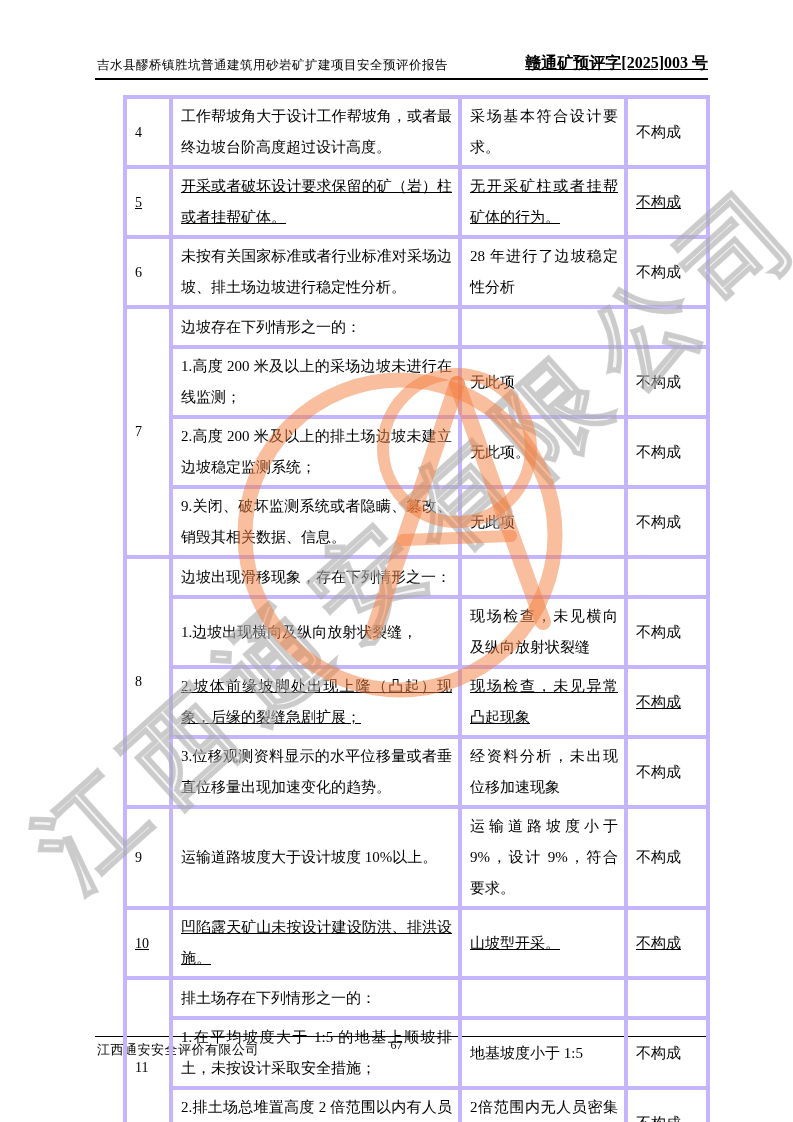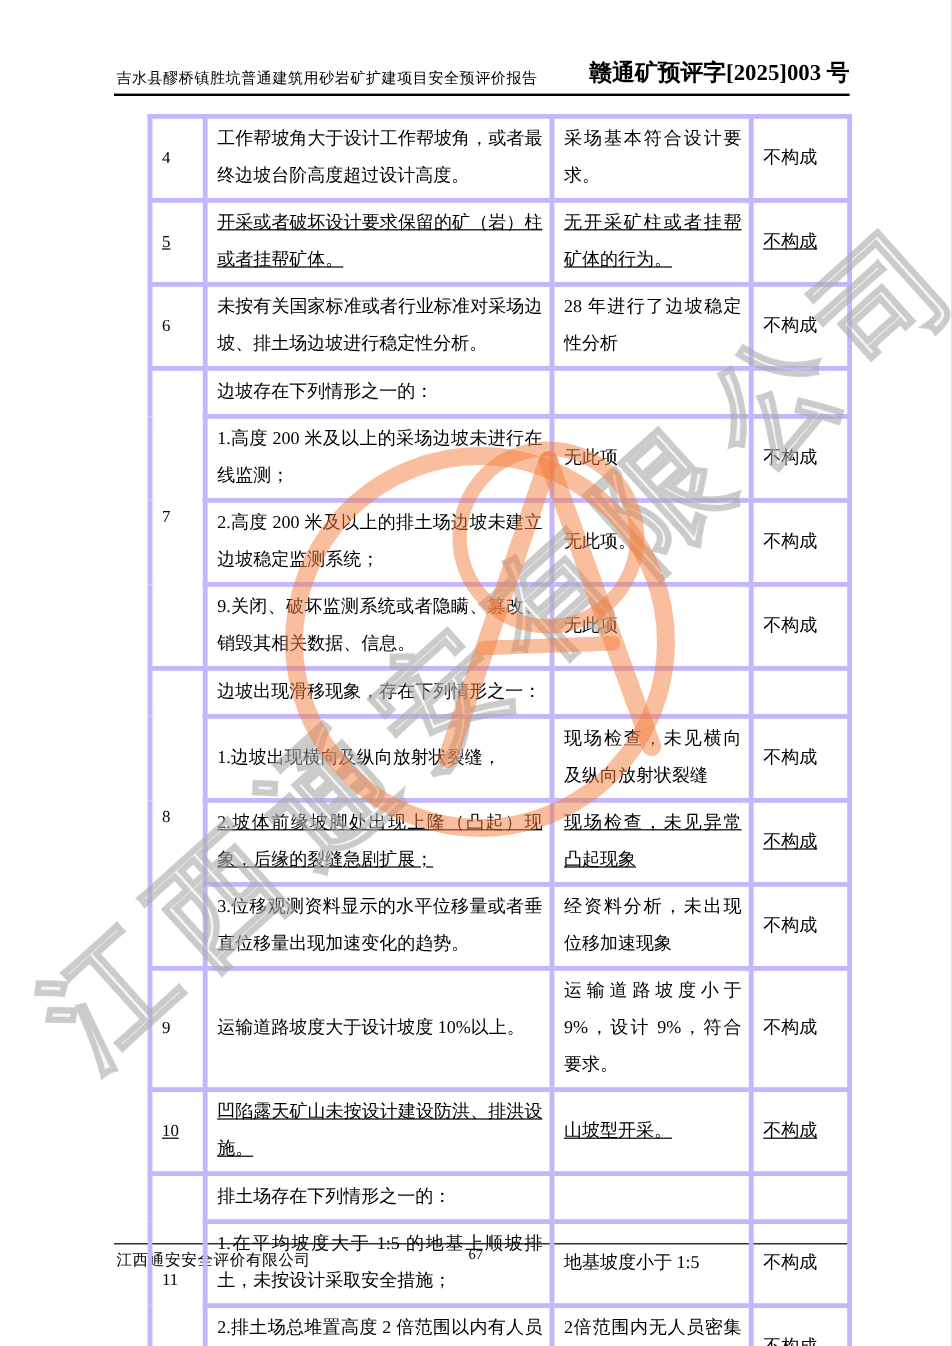--- a/index.html
+++ b/index.html
@@ -9,21 +9,21 @@
     width:793px;height:1122px;
     background:#ffffff;
     overflow:hidden;
     font-family:"Liberation Serif", serif;
     color:#000;
   }
   
   .hdr{position:absolute;left:97px;top:52px;width:611px;height:22px;
        display:flex;justify-content:space-between;align-items:flex-end;}
   .hdr-left{font-size:12.5px;letter-spacing:.5px;}
-  .hdr-right{font-size:19px;font-weight:bold;}
+  .hdr-right{font-size:16px;font-weight:bold;text-decoration:underline;}
   .hdr-rule{position:absolute;left:95px;top:78px;width:613px;height:2px;background:#000;}
   
   .ftr-rule{position:absolute;left:95px;top:1036px;width:613px;height:1px;background:#000;}
   .ftr-company{position:absolute;left:97px;top:1041px;font-size:13px;letter-spacing:.5px;text-align:right;}
   .ftr-page{position:absolute;left:0;top:1038px;width:793px;text-align:center;font-size:12px;}
   
   table.main{
     position:absolute;left:123px;top:95px;
     width:583px;table-layout:fixed;
     border-collapse:collapse;

